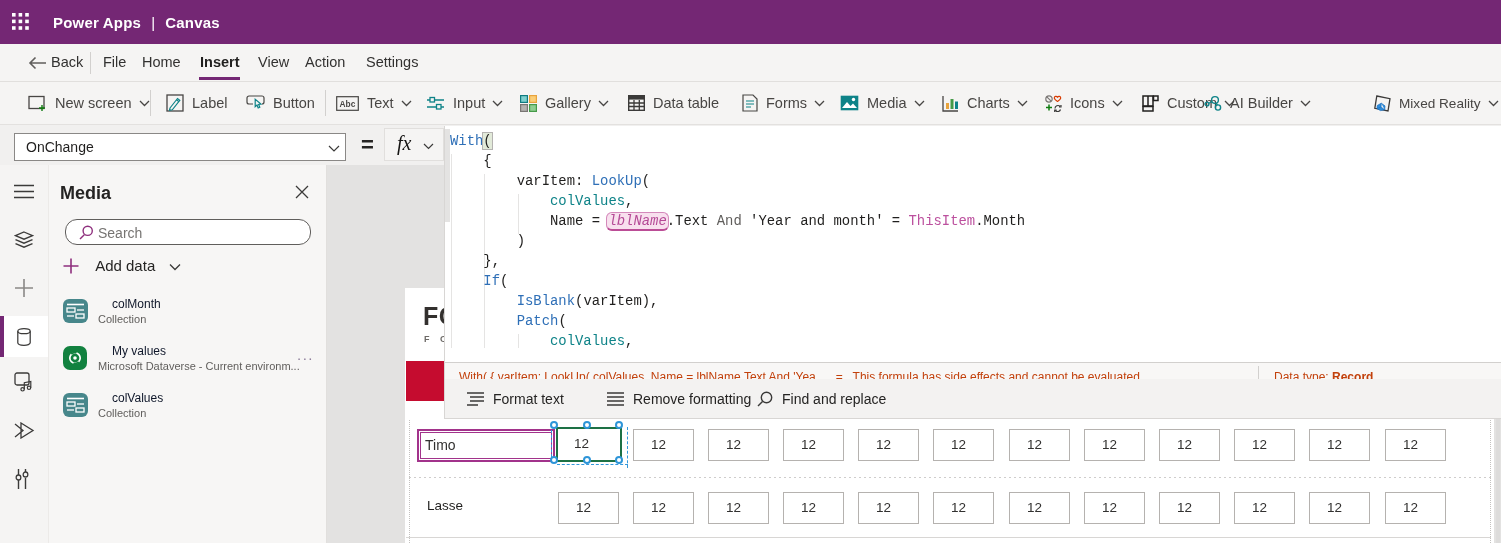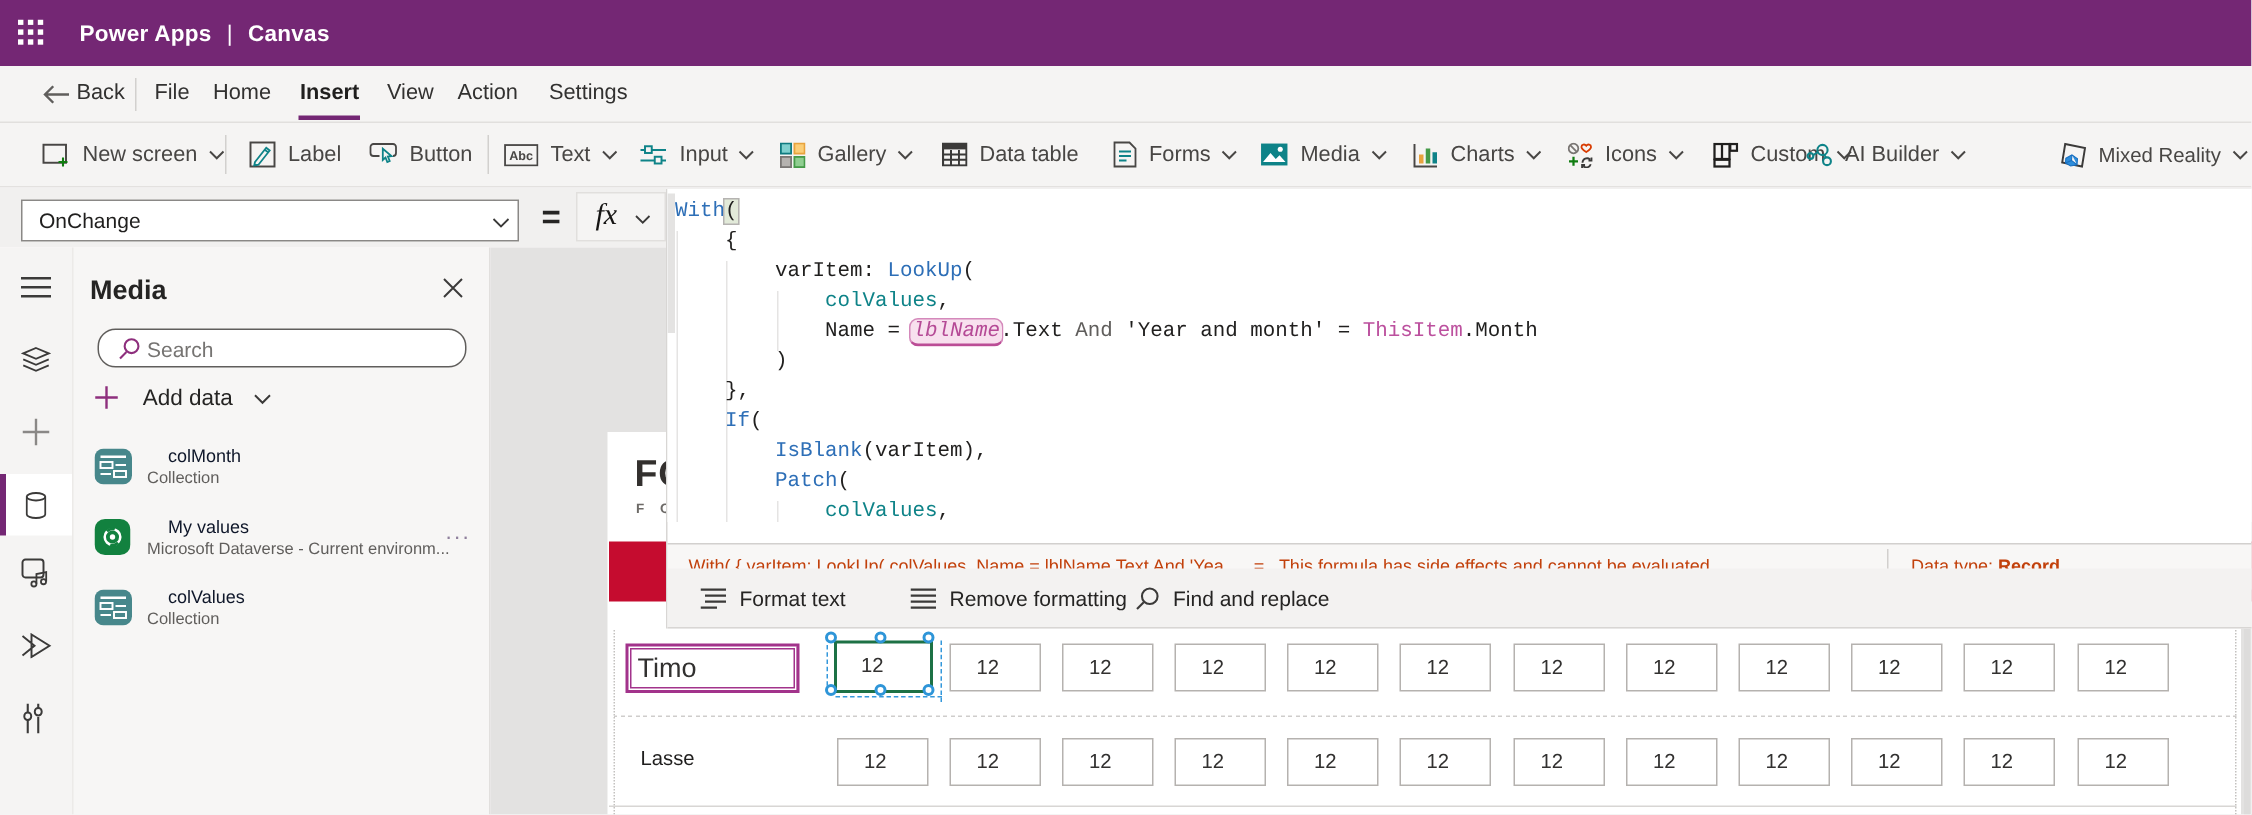--- a/index.html
+++ b/index.html
@@ -48,21 +48,21 @@
   #canvas { left:327px; top:165px; width:1174px; height:378px; background:#e3e2e1; }
   #page { left:405px; top:288px; width:1089px; height:255px; background:#fff; }
   #fologo { left:423px; top:302px; font-size:25px; font-weight:bold; color:#33302e; letter-spacing:0.5px; }
   #fologo2 { left:424px; top:334px; font-size:9px; font-weight:bold; color:#6d6a67; letter-spacing:4px; }
   #redbanner { left:406px; top:361px; width:1095px; height:40px; background:#c50c2f; }
 
   .gal-dot-v { position:absolute; width:1px; border-left:1px dotted #c3c1bf; }
   .gal-dash-h { position:absolute; height:1px; background:repeating-linear-gradient(90deg,#cfcdcc 0 2.5px,rgba(0,0,0,0) 2.5px 5px); }
 
   .numbox { position:absolute; width:61px; height:32px; background:#fff; border:1px solid #b5b2af; font-size:13.5px; color:#323130; line-height:30px; padding-left:17px; }
-  #timobox { left:417px; top:429px; width:116px; height:33px; background:#fff; border:2px solid #a2338b; box-shadow:inset 0 0 0 1px #fff, inset 0 0 0 2px #a2338b; font-size:18px; color:#323130; line-height:28px; padding-left:6px; }
+  #timobox { left:417px; top:429px; width:138px; height:33px; background:#fff; border:2px solid #a2338b; box-shadow:inset 0 0 0 1px #fff, inset 0 0 0 2px #a2338b; font-size:14px; color:#323130; line-height:28px; padding-left:6px; }
   #selbox { left:556px; top:427px; width:66px; height:35px; background:#fff; border:2px solid #1d7145; font-size:13.5px; color:#323130; line-height:30px; padding-left:16px; }
   .handle { position:absolute; width:8px; height:8px; border-radius:50%; background:#fff; border:2px solid #2e95d8; }
   #lasse { left:427px; top:498px; font-size:13.5px; color:#201f1e; }
 
   
   #fxpanel { left:444px; top:126px; width:1057px; height:293px; background:#fff; border-left:1px solid #d8d6d4; }
   #codearea { position:absolute; left:0; top:0; width:1057px; height:222px; background:#fff; overflow:hidden; }
   #code { position:absolute; left:5px; top:5px; font-family:"Liberation Mono", monospace; font-size:13.9px; line-height:20px; white-space:pre; color:#201f1e; }
   .kw { color:#2e6fb7; }
   .tl { color:#0e8388; }

